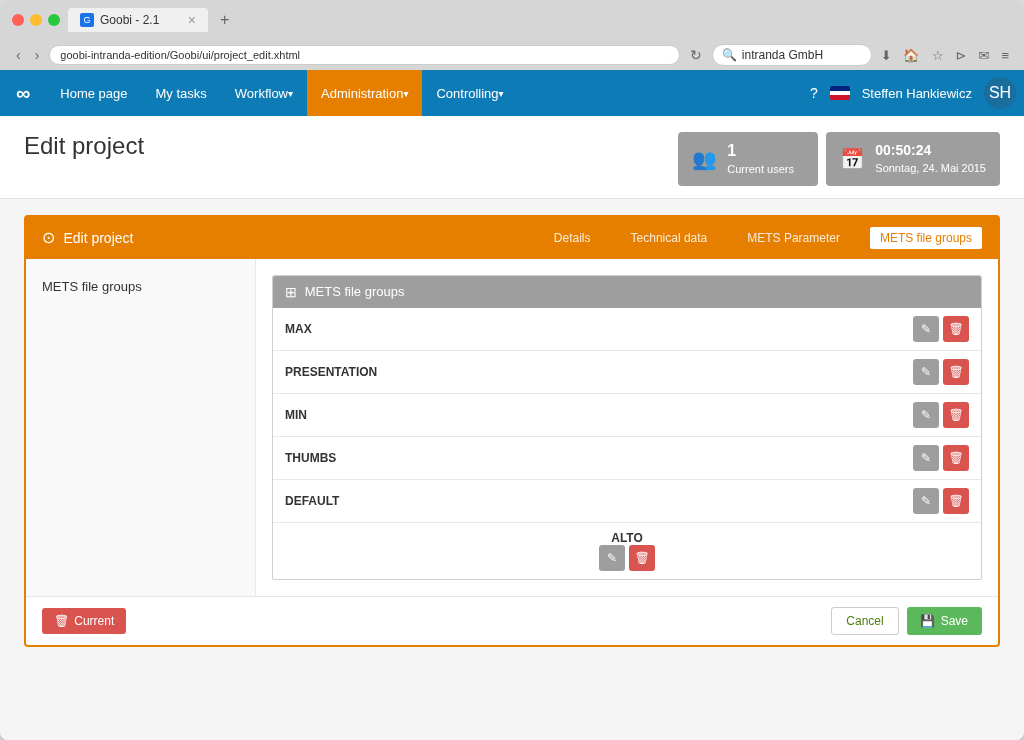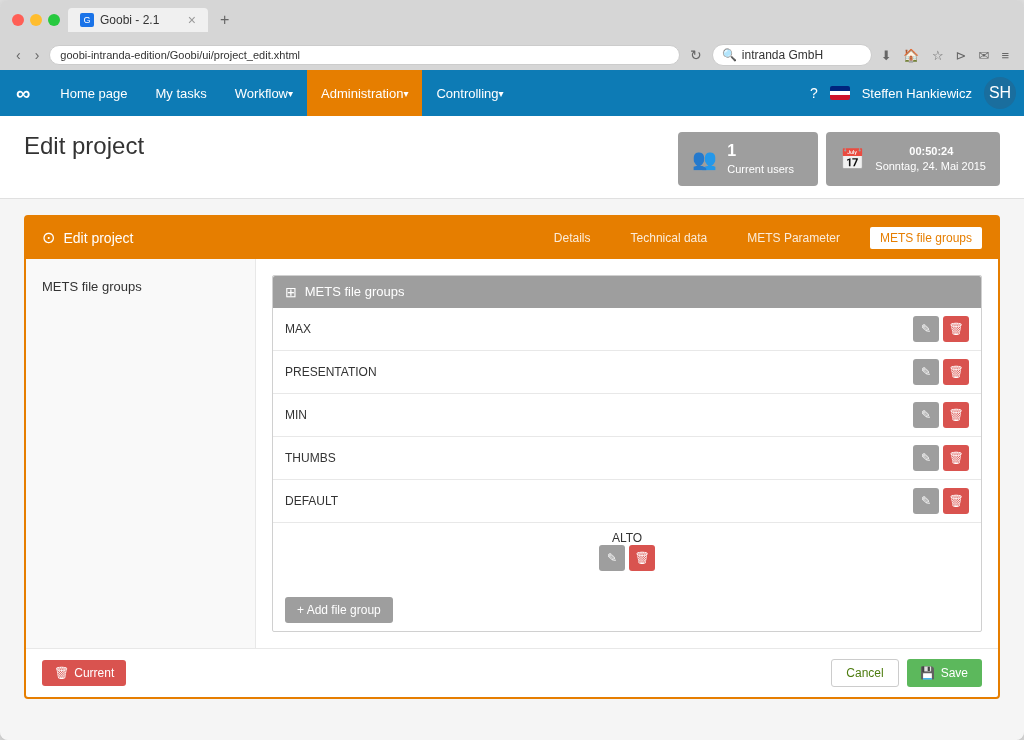--- a/index.html
+++ b/index.html
@@ -68,21 +68,21 @@
     
     .card-body { display: flex; }
     .card-sidebar { width: 230px; padding: 16px; border-right: 1px solid #e8e8e8; min-height: 300px; background: #f9f9f9; }
     .card-sidebar-item { font-size: 13px; color: #333; padding: 4px 0; }
     .card-main { flex: 1; padding: 16px; }
 
     
     .section-header { background: #9e9e9e; color: white; padding: 8px 12px; display: flex; align-items: center; gap: 8px; font-size: 13px; font-weight: 500; border-radius: 2px 2px 0 0; margin-bottom: 0; }
     .mets-row { border-bottom: 1px solid #e8e8e8; display: flex; align-items: center; padding: 8px 12px; min-height: 38px; }
     .mets-row:last-child { border-bottom: none; flex-direction: column; }
-    .mets-row-name { flex: 1; font-size: 12px; color: #333; font-weight: 400; }
+    .mets-row-name { flex: 1; font-size: 12px; color: #333; font-weight: 700; }
     .mets-row-actions { display: flex; gap: 4px; }
     .btn-edit { background: #9e9e9e; color: white; border: none; border-radius: 3px; width: 26px; height: 26px; cursor: pointer; display: flex; align-items: center; justify-content: center; font-size: 12px; }
     .btn-delete-row { background: #d9534f; color: white; border: none; border-radius: 3px; width: 26px; height: 26px; cursor: pointer; display: flex; align-items: center; justify-content: center; font-size: 12px; }
     .add-file-group-btn { background: #9e9e9e; color: white; border: none; border-radius: 3px; padding: 6px 12px; font-size: 12px; cursor: pointer; margin-top: 10px; display: flex; align-items: center; gap: 4px; }
 
     
     .card-footer { padding: 10px 16px; border-top: 1px solid #e8e8e8; display: flex; align-items: center; justify-content: space-between; }
     .btn-danger { background: #d9534f; color: white; border: none; border-radius: 3px; padding: 6px 12px; font-size: 12px; cursor: pointer; display: flex; align-items: center; gap: 5px; }
     .footer-right { display: flex; gap: 8px; }
     .btn-cancel { background: white; color: #4d7c0f; border: 1px solid #ccc; border-radius: 3px; padding: 6px 14px; font-size: 12px; cursor: pointer; }
@@ -163,21 +163,21 @@
         <div class="widget">
           <span class="widget-icon">👥</span>
           <div class="widget-text">
             <div class="widget-number">1</div>
             <div>Current users</div>
           </div>
         </div>
         <div class="widget">
           <span class="widget-icon">📅</span>
           <div class="widget-text">
-            <div class="widget-number" style="font-size:11px;margin-left:34px;">00:50:24</div>
+            <div class="widget-number" style="font-size:14px;">00:50:24</div>
             <div>Sonntag, 24. Mai 2015</div>
           </div>
         </div>
       </div>
     </div>
 
 
     <div class="main-content">
       <div class="project-card">
 
@@ -246,23 +246,20 @@
     </div>
                   <div class="mets-row">
       <span class="mets-row-name">ALTO</span>
       <div class="mets-row-actions">
         <button class="btn-edit" title="Edit">✎</button>
         <button class="btn-delete-row" title="Delete">🗑</button>
       </div>
     </div>
                 </div>
 
-              <div style="padding: 8px 12px;">
-                <button class="add-file-group-btn">+ Add file group</button>
-              </div>
             </div>
           </div>
         </div>
 
         <div class="card-footer">
           <button class="btn-danger">
             <span>🗑</span>
             <span>Current</span>
           </button>
           <div class="footer-right">

